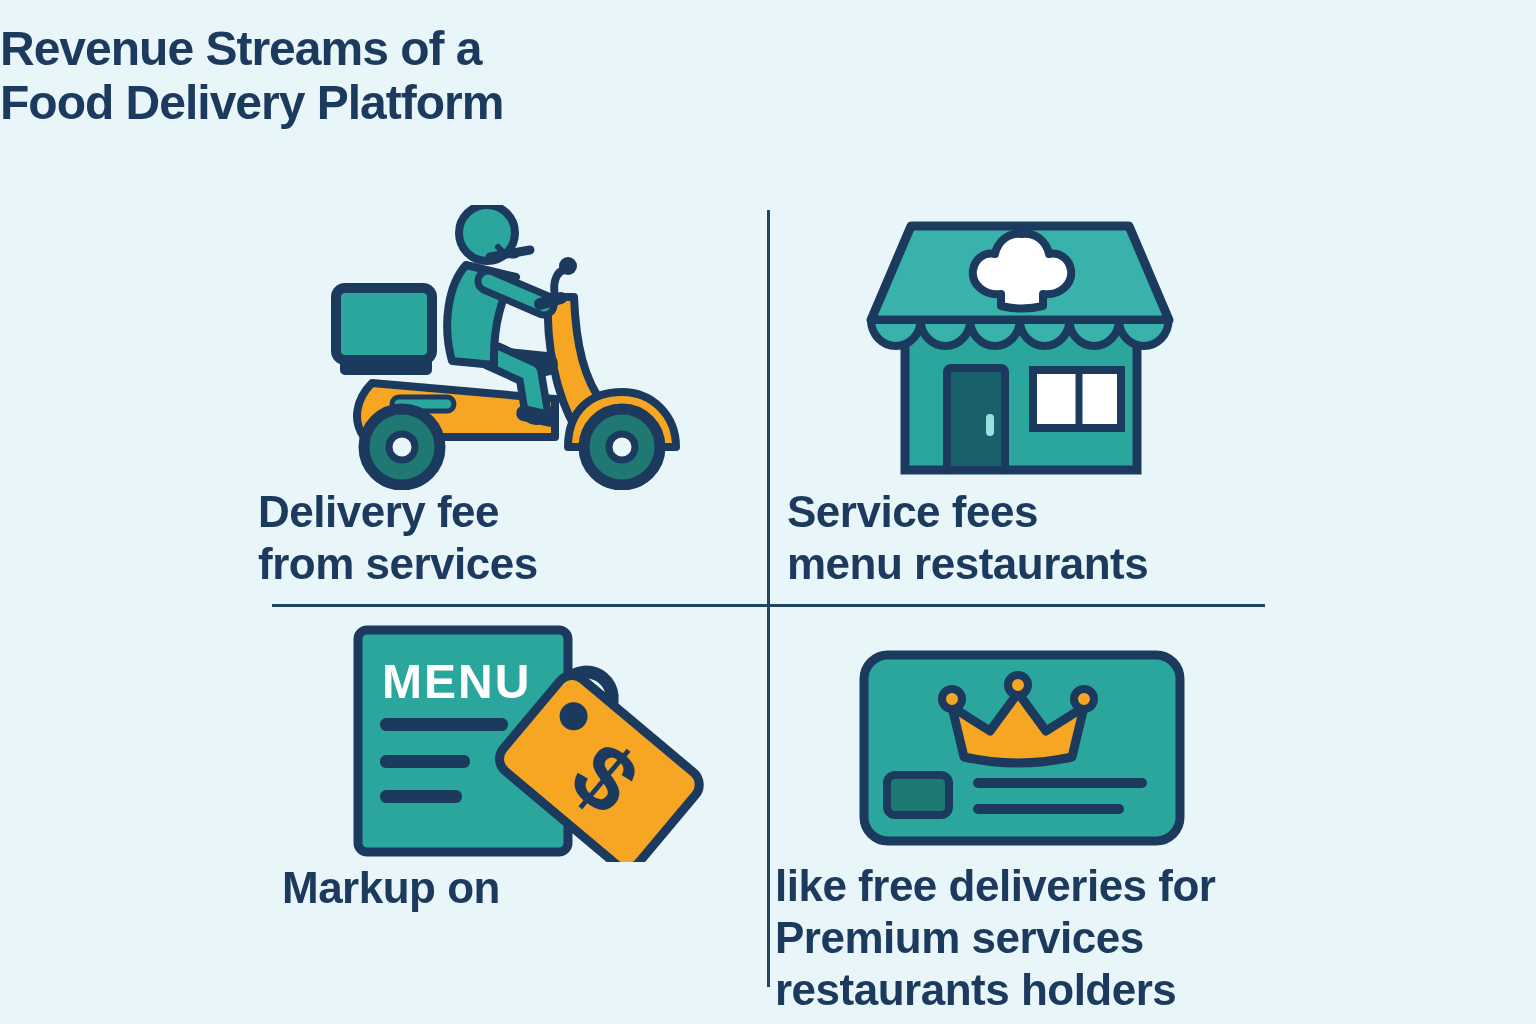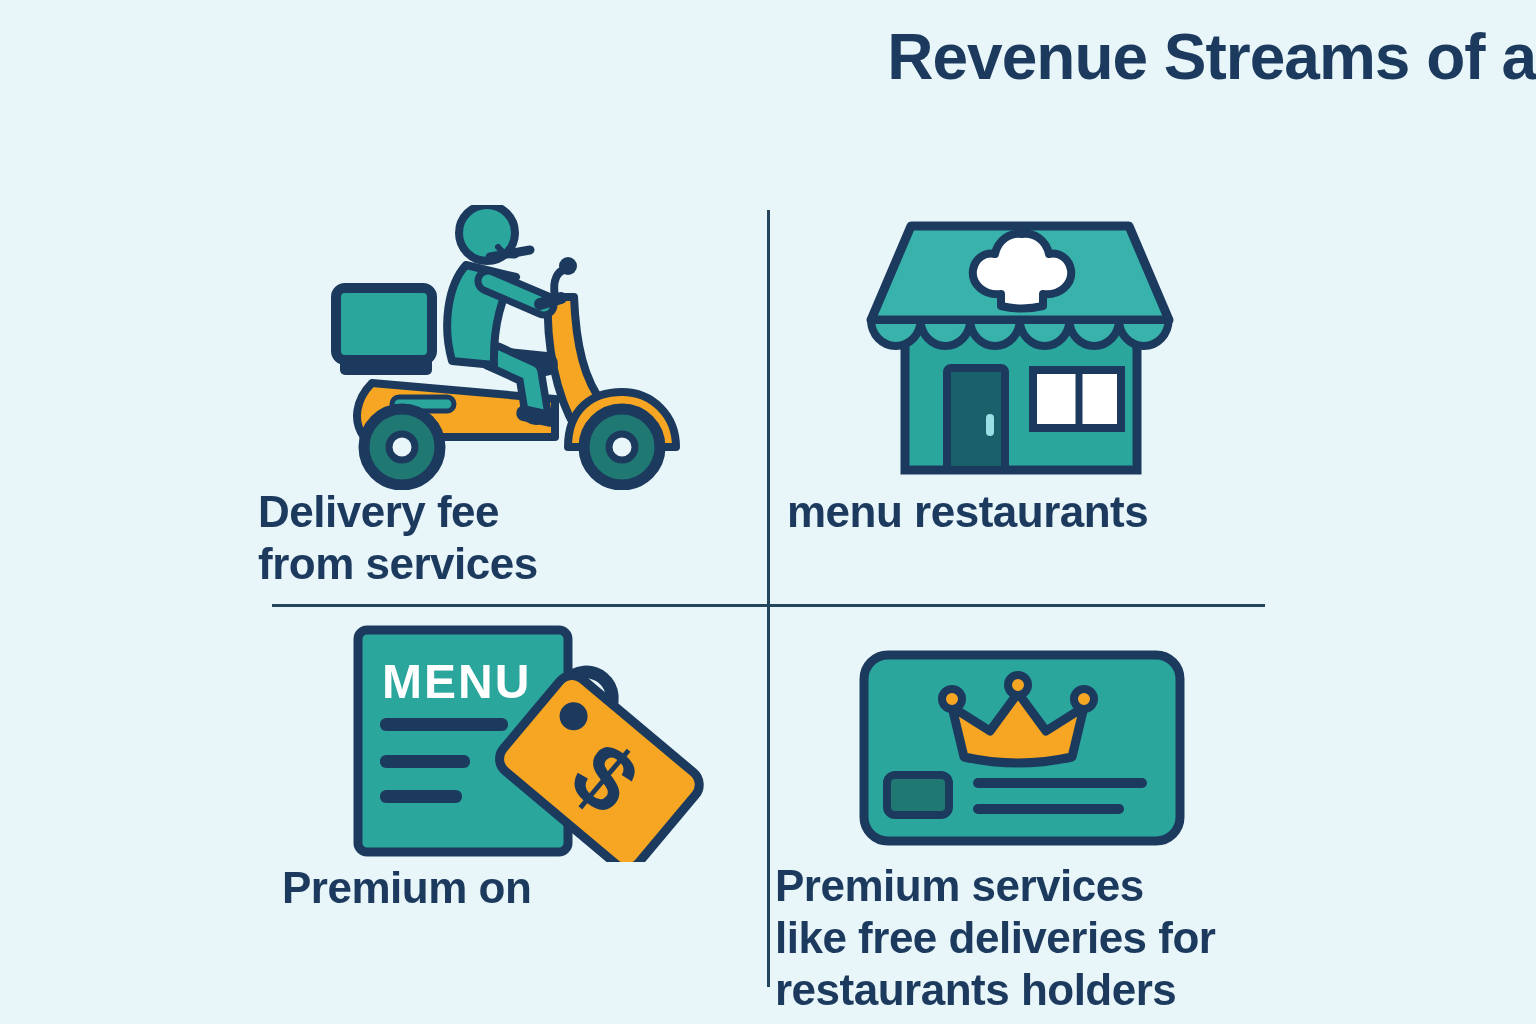--- a/index.html
+++ b/index.html
@@ -9,23 +9,23 @@
     font-family: "Liberation Sans", sans-serif;
   }
   .canvas {
     position: relative;
     width: 1536px; height: 1024px;
     background: #e9f6f9;
   }
   .title {
     position: absolute;
     top: 22px; left: 0; width: 100%;
-    text-align: right;
+    text-align: left;
     color: #1c3a5e;
-    font-size: 64px;
+    font-size: 48px;
     font-weight: bold;
     line-height: 1.12;
     letter-spacing: -1px;
   }
   .caption {
     position: absolute;
     text-align: left;
     color: #1c3a5e;
     font-size: 44px;
     font-weight: bold;
@@ -45,20 +45,21 @@
   .divider-v { left: 767px; top: 210px; width: 3px; height: 777px; }
   .divider-h { left: 272px; top: 604px; width: 993px; height: 3px; }
 </style>
 </head>
 <body>
 
 <div class="canvas">
 
   <div class="title">
     <div>Revenue Streams of a</div>
+    <div>Food Delivery Platform</div>
   </div>
 
   <div class="divider divider-v"></div>
   <div class="divider divider-h"></div>
 
   <svg class="icon icon-scooter" width="390" height="285" viewBox="0 0 390 285">
 
     <rect x="10" y="152" width="92" height="18" rx="5" fill="#1c3a5e"></rect>
 
     <path d="M 42 178 L 225 194 L 225 232 L 34 232 C 22 216 26 194 42 178 Z" fill="#f6a623" stroke="#1c3a5e" stroke-width="8" stroke-linejoin="round"></path>
@@ -141,26 +142,27 @@
     <rect x="121" y="133" width="174" height="10" rx="5" fill="#1c3a5e"></rect>
     <rect x="121" y="159" width="151" height="10" rx="5" fill="#1c3a5e"></rect>
   </svg>
 
   <div class="caption cap-tl">
     <div>Delivery fee</div>
     <div>from services</div>
   </div>
 
   <div class="caption cap-tr">
+    <div>Service fees</div>
     <div>menu restaurants</div>
   </div>
 
   <div class="caption cap-bl">
-    <div>Premium on</div>
+    <div>Markup on</div>
   </div>
 
   <div class="caption cap-br">
+    <div>like free deliveries for</div>
     <div>Premium services</div>
-    <div>like free deliveries for</div>
     <div>restaurants holders</div>
   </div>
 
 </div>
 
 </body></html>

